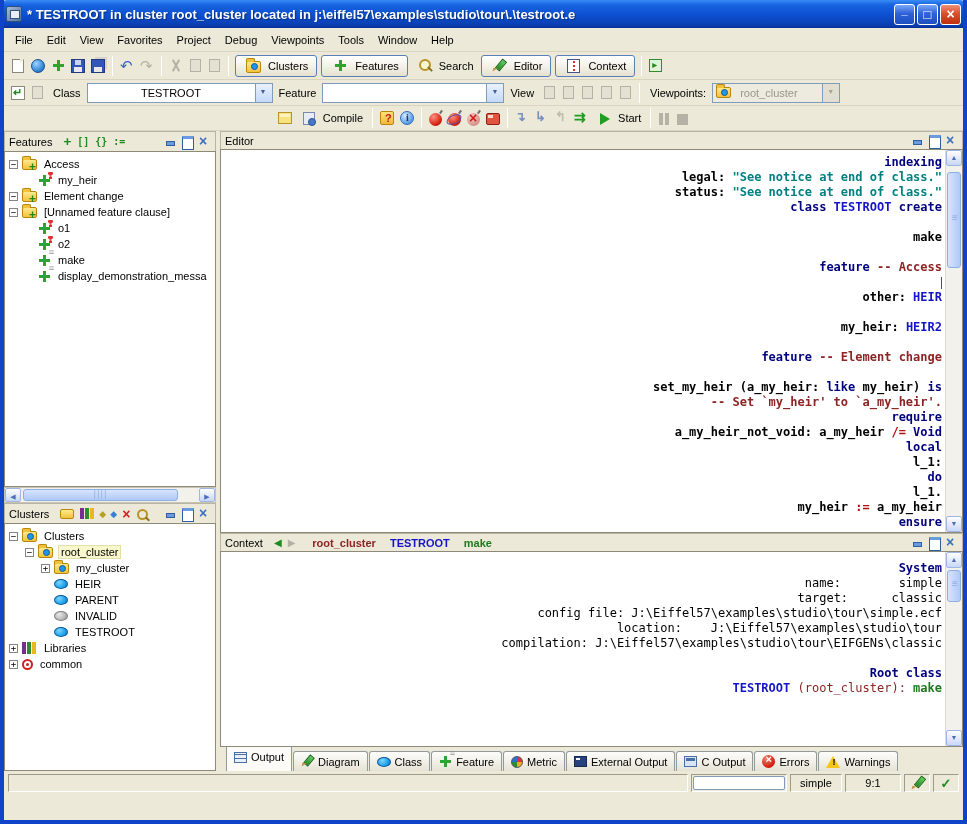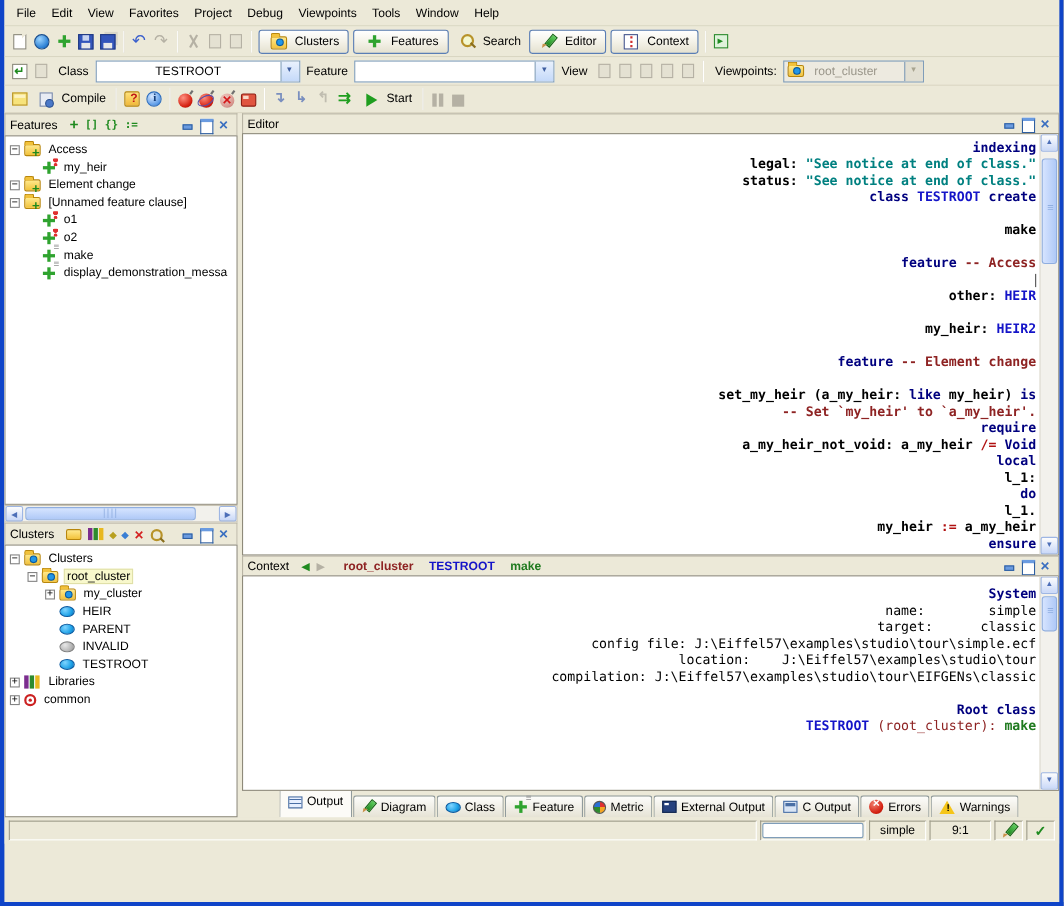--- a/index.html
+++ b/index.html
@@ -29,21 +29,21 @@
   .wbtn-glyph-close::before { content:"\00D7"; font-size:14px; }
 
   
   .menubar { height:24px; display:flex; align-items:center; padding-left:4px;
     border-bottom:1px solid #D8D4C0; background:#ECE9D8; }
   .menu-item { padding:3px 7px; cursor:default; }
 
   
   .toolbar { display:flex; align-items:center; padding:0 4px; background:#ECE9D8;
     border-bottom:1px solid #D8D4C0; }
-  .tb1 { height:28px; } .tb2 { height:26px; } .tb3 { height:25px; } .tb4 { height:25px; }
+  .tb1 { height:28px; } .tb2 { height:26px; } .tb3 { height:25px;justify-content:center; } .tb4 { height:25px; }
   .sep { width:1px; height:20px; background:#C6C2AE; border-right:1px solid #FFFFFF; margin:0 4px; }
   .lbl { margin:0 6px; white-space:nowrap; }
   .dis { color:#A8A490; }
 
   .tbtn { display:inline-flex; align-items:center; gap:5px; height:22px; padding:0 8px;
     background:linear-gradient(#FFFFFF,#F4F2E8 50%,#E4E1D0); border:1px solid #5A7EB5;
     border-radius:3px; margin:0 2px; font-size:11px; font-family:inherit; }
   .flatbtn { display:inline-flex; align-items:center; gap:5px; height:22px; padding:0 5px;
     background:transparent; border:none; font-size:11px; font-family:inherit; }
 
@@ -277,21 +277,21 @@
   .bc-cluster { color:#8E2323; }
   .bc-class { color:#1414C8; }
   .bc-feature { color:#1F7A1F; }
 
   
   .tabbar { height:24px; display:flex; align-items:flex-end; padding-left:6px; background:#ECE9D8;
     gap:1px; }
   .tab { display:inline-flex; align-items:center; gap:4px; height:20px; padding:0 7px;
     background:linear-gradient(#FDFDFB,#E6E3D5); border:1px solid #919B9C; border-bottom:none;
     border-radius:3px 3px 0 0; font-size:11px; }
-  .tab.active { height:30px; background:#FCFBF7; border-top:2px solid #6d28d9;margin-left:28px; }
+  .tab.active { height:30px; background:#FCFBF7; border-top:2px solid #6d28d9; }
   .tbi { display:inline-block; position:relative; flex:none; }
   .tbi-output { width:13px; height:11px; border:1px solid #4A6FA5;
     background:repeating-linear-gradient(180deg,#E8F0FF 0 1px,#4A6FA5 1px 2px,#E8F0FF 2px 4px); }
   .tbi-pencil { width:13px; height:13px; }
   .tbi-pencil::before { content:""; position:absolute; left:5px; top:0px; width:4px; height:9px;
     background:linear-gradient(#5FCF5F,#1F8A1F); transform:rotate(40deg); border:1px solid #166616; }
   .tbi-pencil::after { content:""; position:absolute; left:1px; bottom:1px;
     border-top:4px solid #C89048; border-right:4px solid transparent; transform:rotate(10deg); }
   .tbi-class { width:14px; height:10px; border-radius:50%; border:1px solid #0A5AA0;
     background:radial-gradient(circle at 35% 30%,#7FD4FF,#1FA3E8 60%,#0B6FB8); }
@@ -331,20 +331,29 @@
   .st-pencil::after { content:""; position:absolute; left:1px; bottom:0px;
     border-top:4px solid #C89048; border-right:4px solid transparent; transform:rotate(10deg); }
   .st-check::before { content:"\2713"; color:#1F8A1F; font-weight:bold; font-size:13px; }
   .st-check { position:relative; display:inline-block; width:15px; height:15px; }
 </style>
 </head>
 <body>
 
 <div class="window">
 
+  <div class="titlebar">
+    <span class="app-icon"></span>
+    <span class="title-text">* TESTROOT  in cluster root_cluster   located in j:\eiffel57\examples\studio\tour\.\testroot.e</span>
+    <span class="win-btns">
+      <span class="wbtn wbtn-glyph-min"></span>
+      <span class="wbtn wbtn-glyph-max"></span>
+      <span class="wbtn close wbtn-glyph-close"></span>
+    </span>
+  </div>
 
   <div class="menubar">
       <span class="menu-item">File</span>
       <span class="menu-item">Edit</span>
       <span class="menu-item">View</span>
       <span class="menu-item">Favorites</span>
       <span class="menu-item">Project</span>
       <span class="menu-item">Debug</span>
       <span class="menu-item">Viewpoints</span>
       <span class="menu-item">Tools</span>

